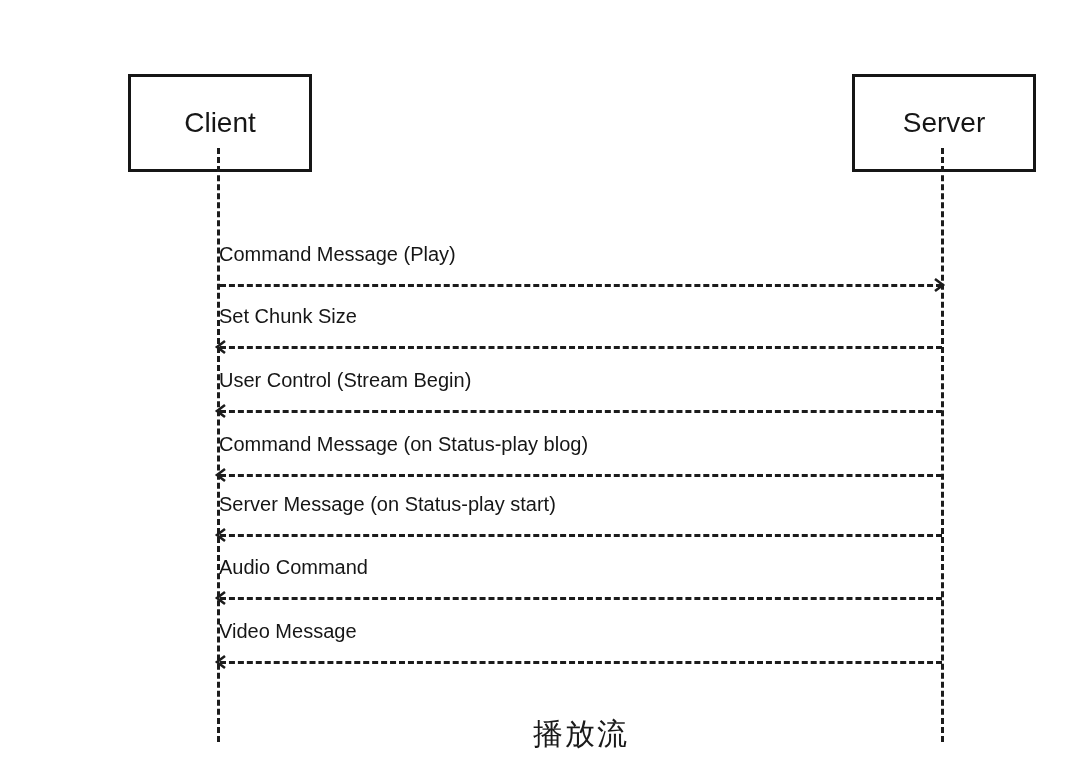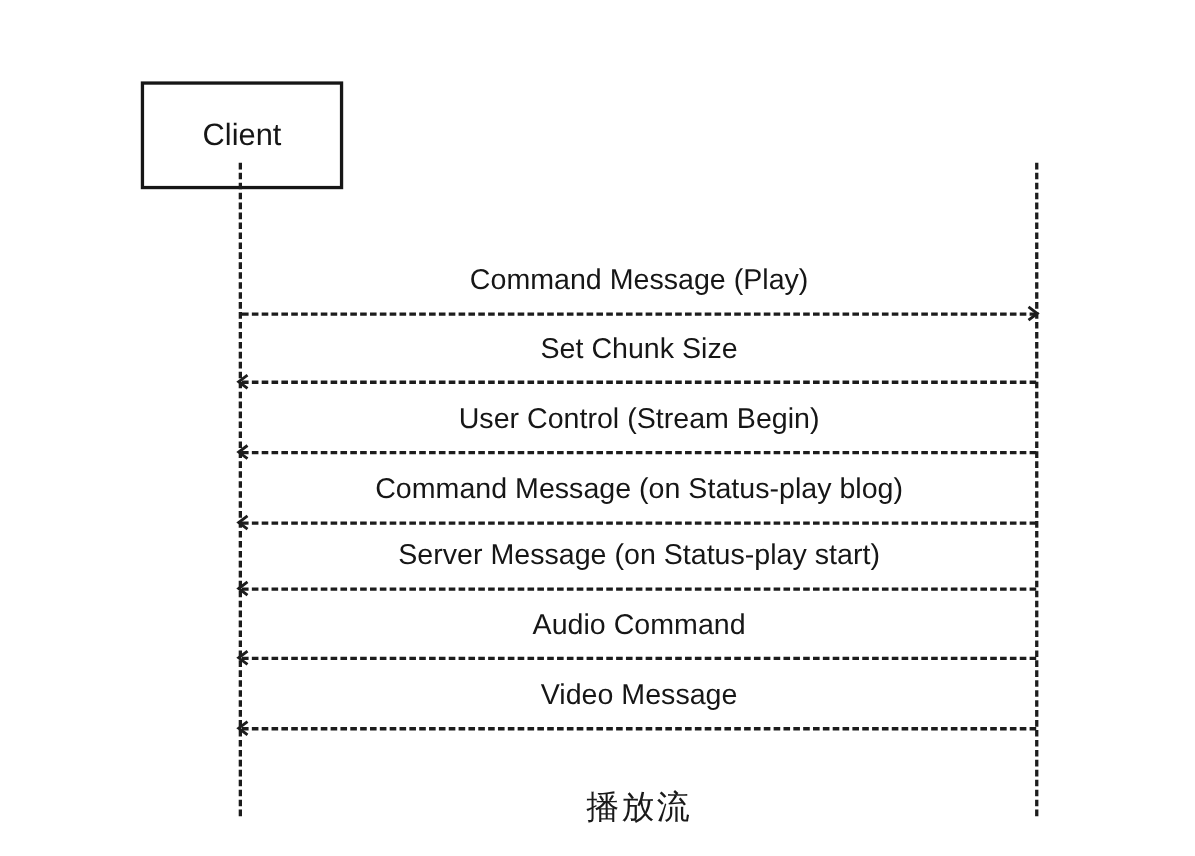--- a/index.html
+++ b/index.html
@@ -50,22 +50,21 @@
     position: absolute;
     left: 219px;
     width: 724px;
     height: 0;
   }
   .msg .label {
     position: absolute;
     left: 0;
     right: 0;
     bottom: 15px;
-    text-align: center;
-    font-size: 26px;
+    font-size: 20px;
     line-height: 32px;
     color: #161616;
     white-space: nowrap;
   }
   .msg .line {
     position: absolute;
     left: 1px;
     right: 1px;
     top: -1px;
     border-top: 3px dashed #1c1c1c;
@@ -109,20 +108,23 @@
     letter-spacing: 0.5px;
   }
 </style>
 </head>
 <body>
 
 <div class="canvas">
 
   <div class="actor-box actor-client">
     <span>Client</span>
+  </div>
+  <div class="actor-box actor-server">
+    <span>Server</span>
   </div>
 
   <div class="lifeline lifeline-client"></div>
   <div class="lifeline lifeline-server"></div>
 
   <div class="msg m1">
     <div class="label">Command Message (Play)</div>
     <div class="line"></div>
     <svg class="head head-right" viewBox="0 0 20 20">
       <path d="M7 4 L15 10 L7 16" fill="none" stroke="#1c1c1c" stroke-width="2.6"></path>

